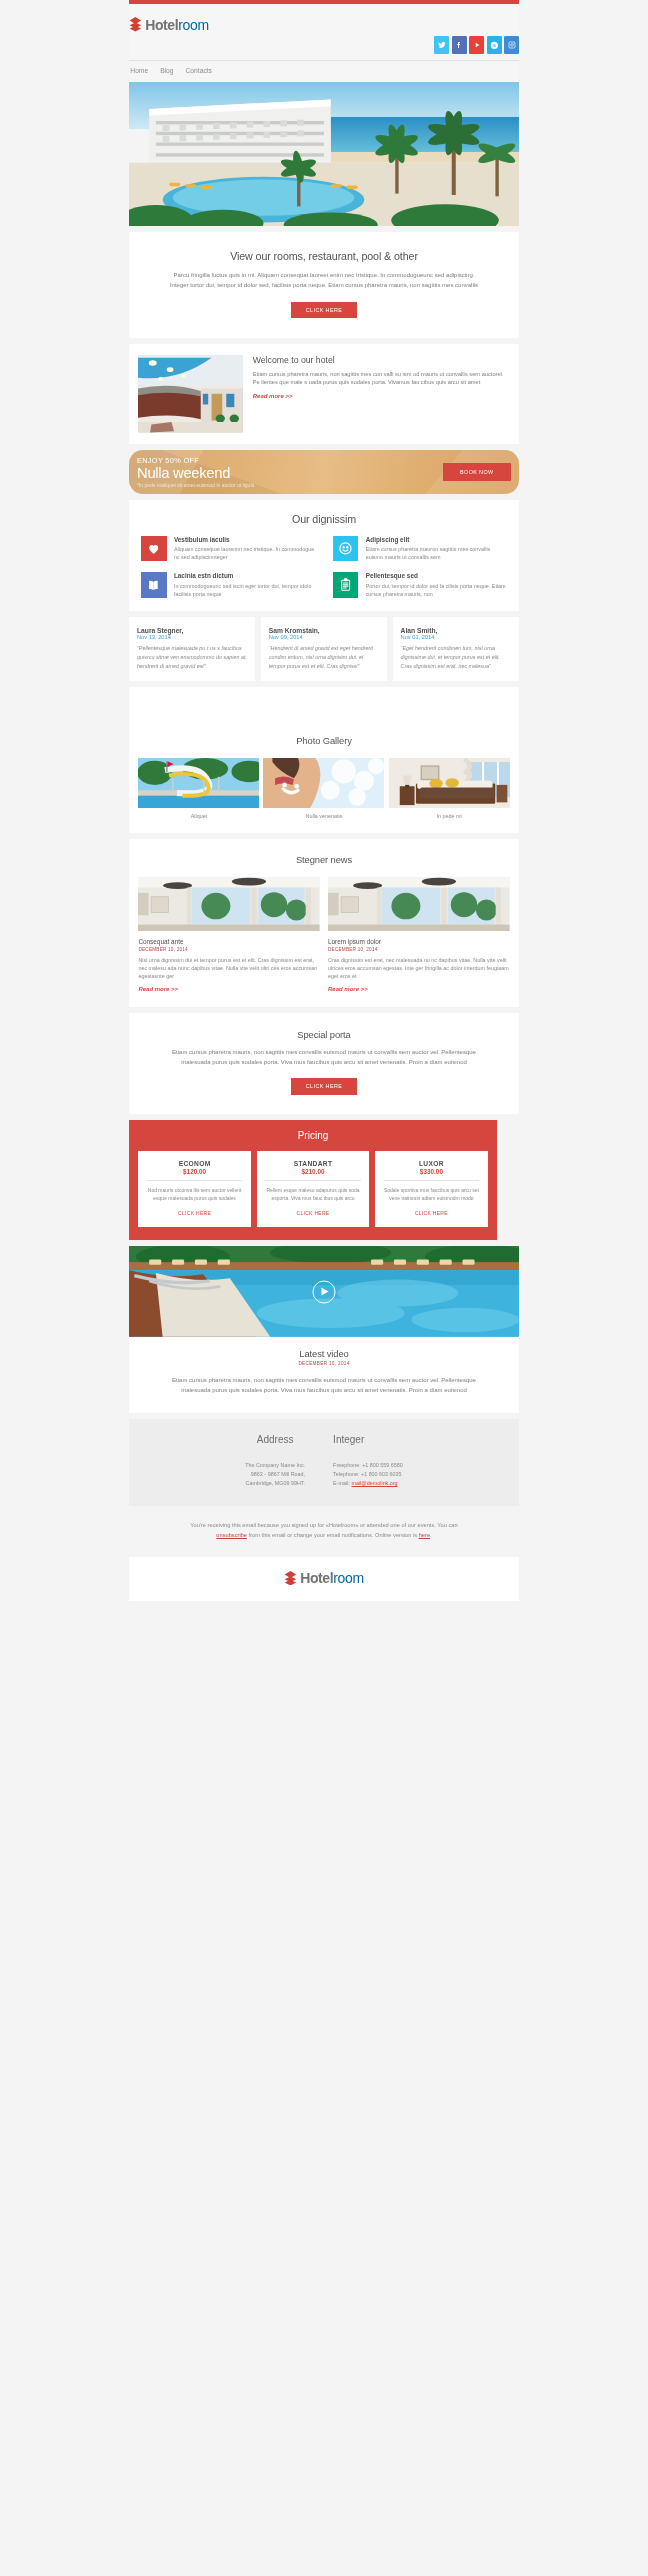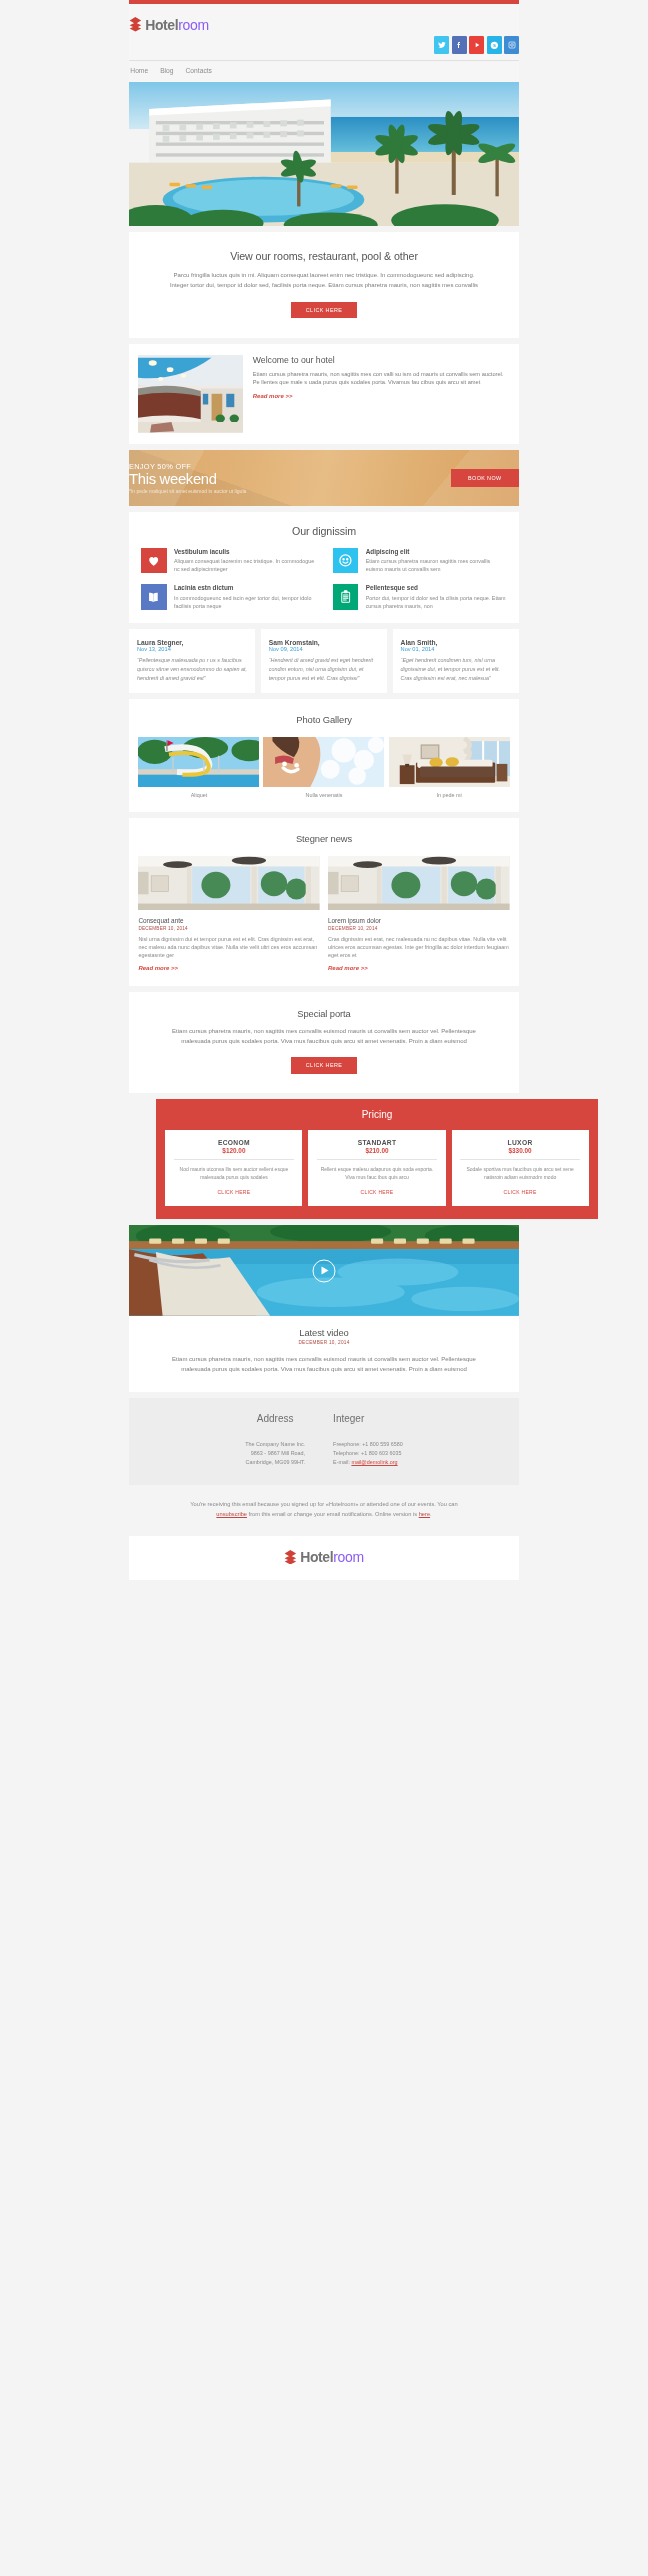--- a/index.html
+++ b/index.html
@@ -15,21 +15,21 @@
 
   
   .topbar { height: 4px; background: #d6453e; width: 390px; margin: 0 auto; }
 
   
   .header { background: #f6f6f6; padding: 9.4px 0 0 0; }
   .logo-row { display: flex; align-items: flex-start; padding: 4px 0 0 0; }
   .logo { display: flex; align-items: center; font-size: 14px; line-height: 1; }
   .logo-mark { width: 12.8px; height: 14.8px; margin-right: 3.4px; position: relative; }
   .logo-text-bold { color: #737373; font-weight: bold; letter-spacing: -0.4px; }
-  .logo-text-light { color: #8b5cf6; font-weight: normal; letter-spacing: -0.3px; }
+  .logo-text-light { color: #0369a1; font-weight: normal; letter-spacing: -0.3px; }
 
   .social { display: flex; gap: 2.7px; justify-content: flex-end; margin-top: 4px; }
   .social a {
     width: 14.8px; height: 17.5px; border-radius: 1.3px;
     display: flex; align-items: center; justify-content: center;
     color: #fff; text-decoration: none; font-size: 8.7px;
   }
   .sep { height: 0.7px; background: #e0e0e0; margin: 6.7px 0 0 0; }
 
   .nav { display: flex; gap: 12px; padding: 6px 0 8px 1.3px; }
@@ -58,23 +58,23 @@
   
   .welcome { display: flex; padding: 10.7px 9.4px; gap: 9.4px; }
   .welcome-img { width: 105px; height: 78px; flex: 0 0 105px; overflow: hidden; position: relative; }
   .welcome-body h3 { font-size: 8.7px; color: #555; font-weight: normal; margin-bottom: 4.7px; }
   .welcome-body p { font-size: 5.7px; line-height: 8.7px; color: #7d7d7d; }
   .readmore { display: inline-block; margin-top: 5.4px; color: #d6453e; font-size: 6px;
               font-style: italic; font-weight: bold; text-decoration: none; }
 
   
   .promo {
-    width: 390px; height: 56px; position: relative; overflow: hidden;
+    width: 390px; height: 44px; position: relative; overflow: hidden;
     background: linear-gradient(100deg,#d8a86c 0%,#e0b074 25%,#e7bd86 50%,#dfae70 75%,#d9a263 100%);
-    display: flex; align-items: center; padding: 0 0;
+    display: flex; align-items: center; padding: 0 8px; border-radius: 14px;
   }
   .promo::after {
     content:""; position:absolute; inset:0;
     background:
       linear-gradient(118deg, rgba(255,255,255,.12) 0 18%, transparent 18% 30%),
       linear-gradient(-50deg, rgba(255,255,255,.10) 0 22%, transparent 22% 44%),
       linear-gradient(20deg, rgba(0,0,0,.05) 0 30%, transparent 30%);
   }
   .promo-txt { position: relative; z-index: 2; }
   .promo-kicker { color: #fff; font-size: 7.4px; letter-spacing: 0.3px; }
@@ -105,21 +105,21 @@
   .gal-cap { text-align: center; font-size: 5.4px; color: #8a8a8a; padding-top: 5.4px; }
 
   
   .news-grid { display: grid; grid-template-columns: 1fr 1fr; gap: 8px; padding: 0 9.4px; }
   .news-img { height: 55px; overflow: hidden; position: relative; }
   .news h4 { font-size: 6.4px; color: #4e4e4e; font-weight: normal; margin-top: 6.7px; }
   .news .date { font-size: 4.7px; color: #b04a43; letter-spacing: 0.2px; margin: 2px 0 4px; }
   .news p { font-size: 5.4px; line-height: 8px; color: #8a8a8a; }
 
   
-  .pricing { background: #d6453e; width: 442px; padding: 10.7px 9.4px 13.4px; margin-left: 27px; }
+  .pricing { background: #d6453e; width: 368px; padding: 10.7px 9.4px 13.4px; }
   .pricing h2 { text-align: center; color: #fff; font-size: 10px; font-weight: normal; margin-bottom: 9.4px; }
   .price-grid { display: grid; grid-template-columns: 1fr 1fr 1fr; gap: 6px; }
   .price { background: #fff; padding: 9.4px 7.4px 9.4px; text-align: center; }
   .price .ptitle { font-size: 6.7px; color: #4e4e4e; font-weight: bold; letter-spacing: 0.3px; }
   .price .pamt { font-size: 6.4px; color: #d6453e; font-weight: bold; margin-top: 0.7px; }
   .price hr { border: 0; border-top: 0.7px solid #e4e4e4; margin: 5.4px 1.3px; }
   .price p { font-size: 5px; line-height: 8px; color: #8a8a8a; }
   .price a { display: inline-block; margin-top: 8px; color: #d6453e; font-size: 5px; letter-spacing: 0.3px; text-decoration: none; }
 
   
@@ -353,21 +353,21 @@
       </div>
     </div>
   </div>
 
   <div class="gap"></div>
 
   <div class="wrap">
     <div class="promo">
       <div class="promo-txt">
         <div class="promo-kicker">ENJOY 50% OFF</div>
-        <div class="promo-main">This weekend</div>
+        <div class="promo-main">Nulla weekend</div>
         <div class="promo-note">*In pede maliquet sit amet euismod in auctor ut ligula</div>
       </div>
       <div class="promo-btn">
         <a class="btn-red" style="padding:6px 17.5px;">BOOK NOW</a>
       </div>
     </div>
   </div>
 
   <div class="gap"></div>
 
@@ -448,21 +448,21 @@
         <div class="date">Nov 01, 2014</div>
         <div class="quote">“Eget hendrerit condimen tum, nisl urna dignissime dui, et tempor purus est et elit. Cras dignissim est erat, nec malesua”</div>
       </div>
     </div>
   </div>
 
   <div class="gap"></div>
 
   <div class="wrap">
     <div class="card" style="padding:14.8px 0 13.4px;">
-      <h2 class="sec-title sm" style="margin-bottom:12px;">Photo Gallery</h2>
+      <h2 class="sec-title sm" style="margin-bottom:12px;margin-top:33px;">Photo Gallery</h2>
       <div class="gal-grid">
         <div>
           <div class="gal-img">
             <svg class="scene" viewBox="0 0 180 75" preserveAspectRatio="none">
               <rect width="180" height="75" fill="#8fd0ee"></rect>
               <g fill="#2f7a3a">
                   <ellipse cx="25" cy="22" rx="26" ry="18"></ellipse>
                   <ellipse cx="100" cy="16" rx="34" ry="16"></ellipse>
                   <ellipse cx="165" cy="20" rx="26" ry="16"></ellipse>
                 </g>

